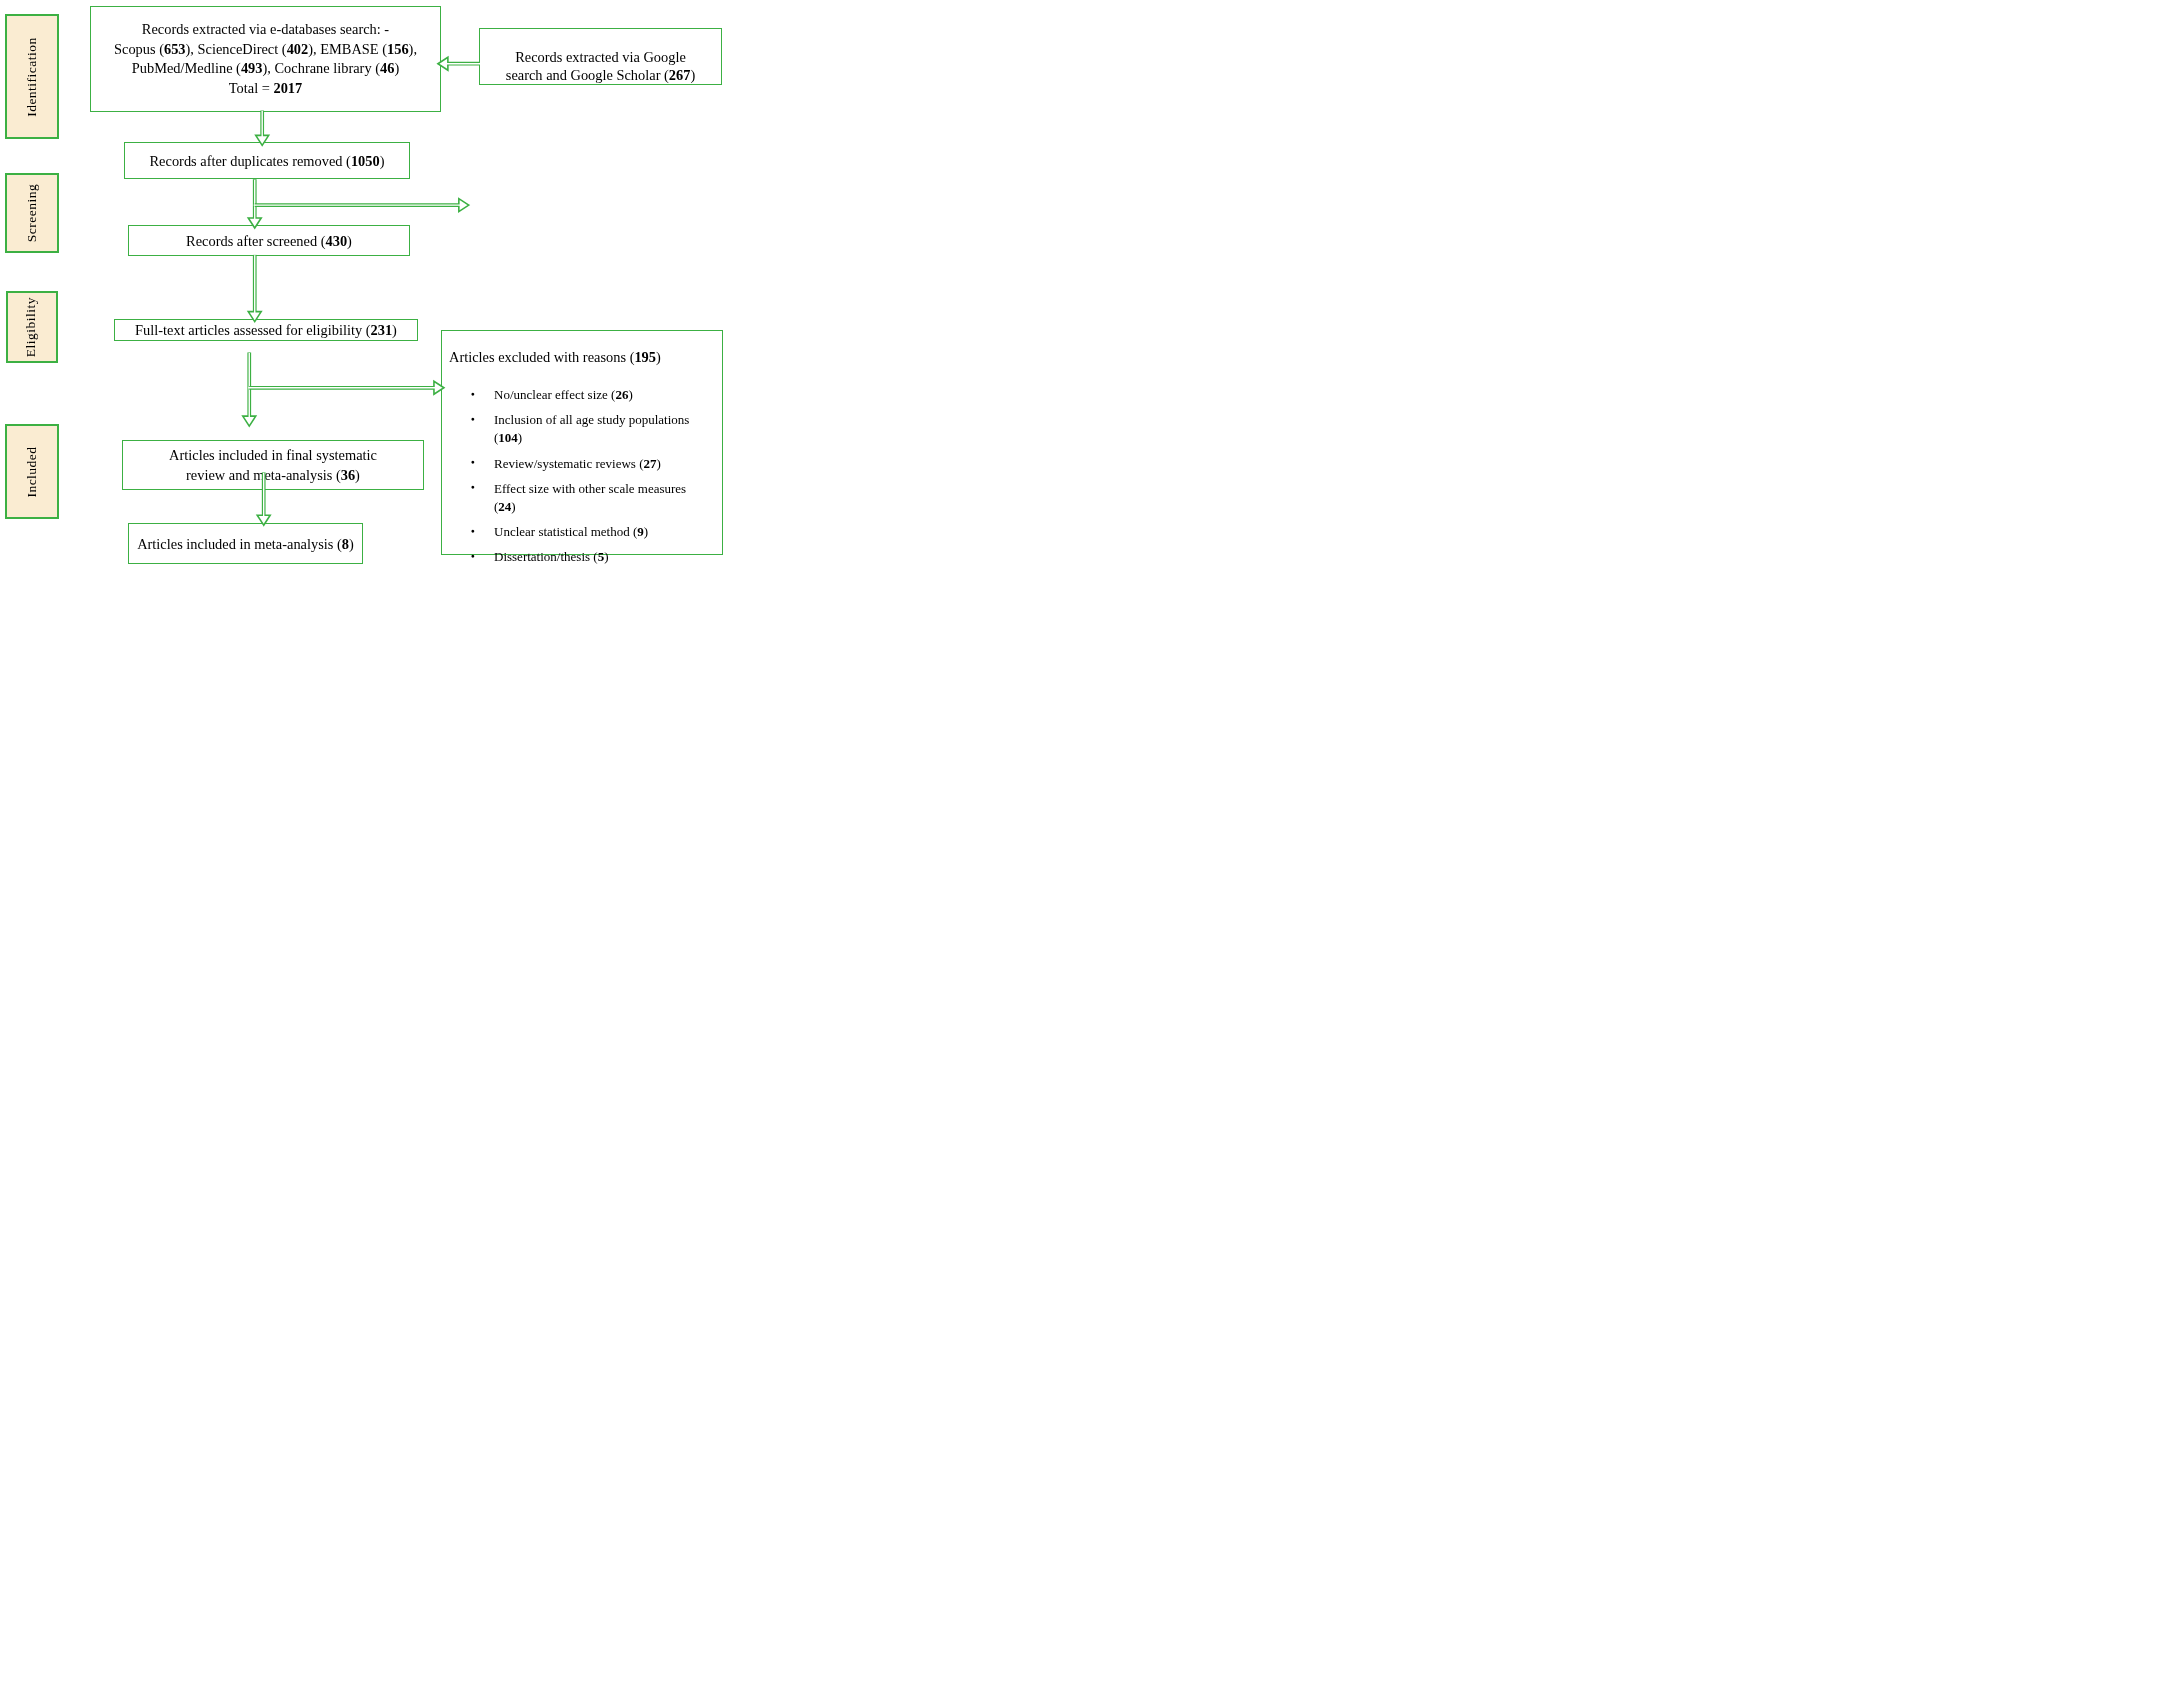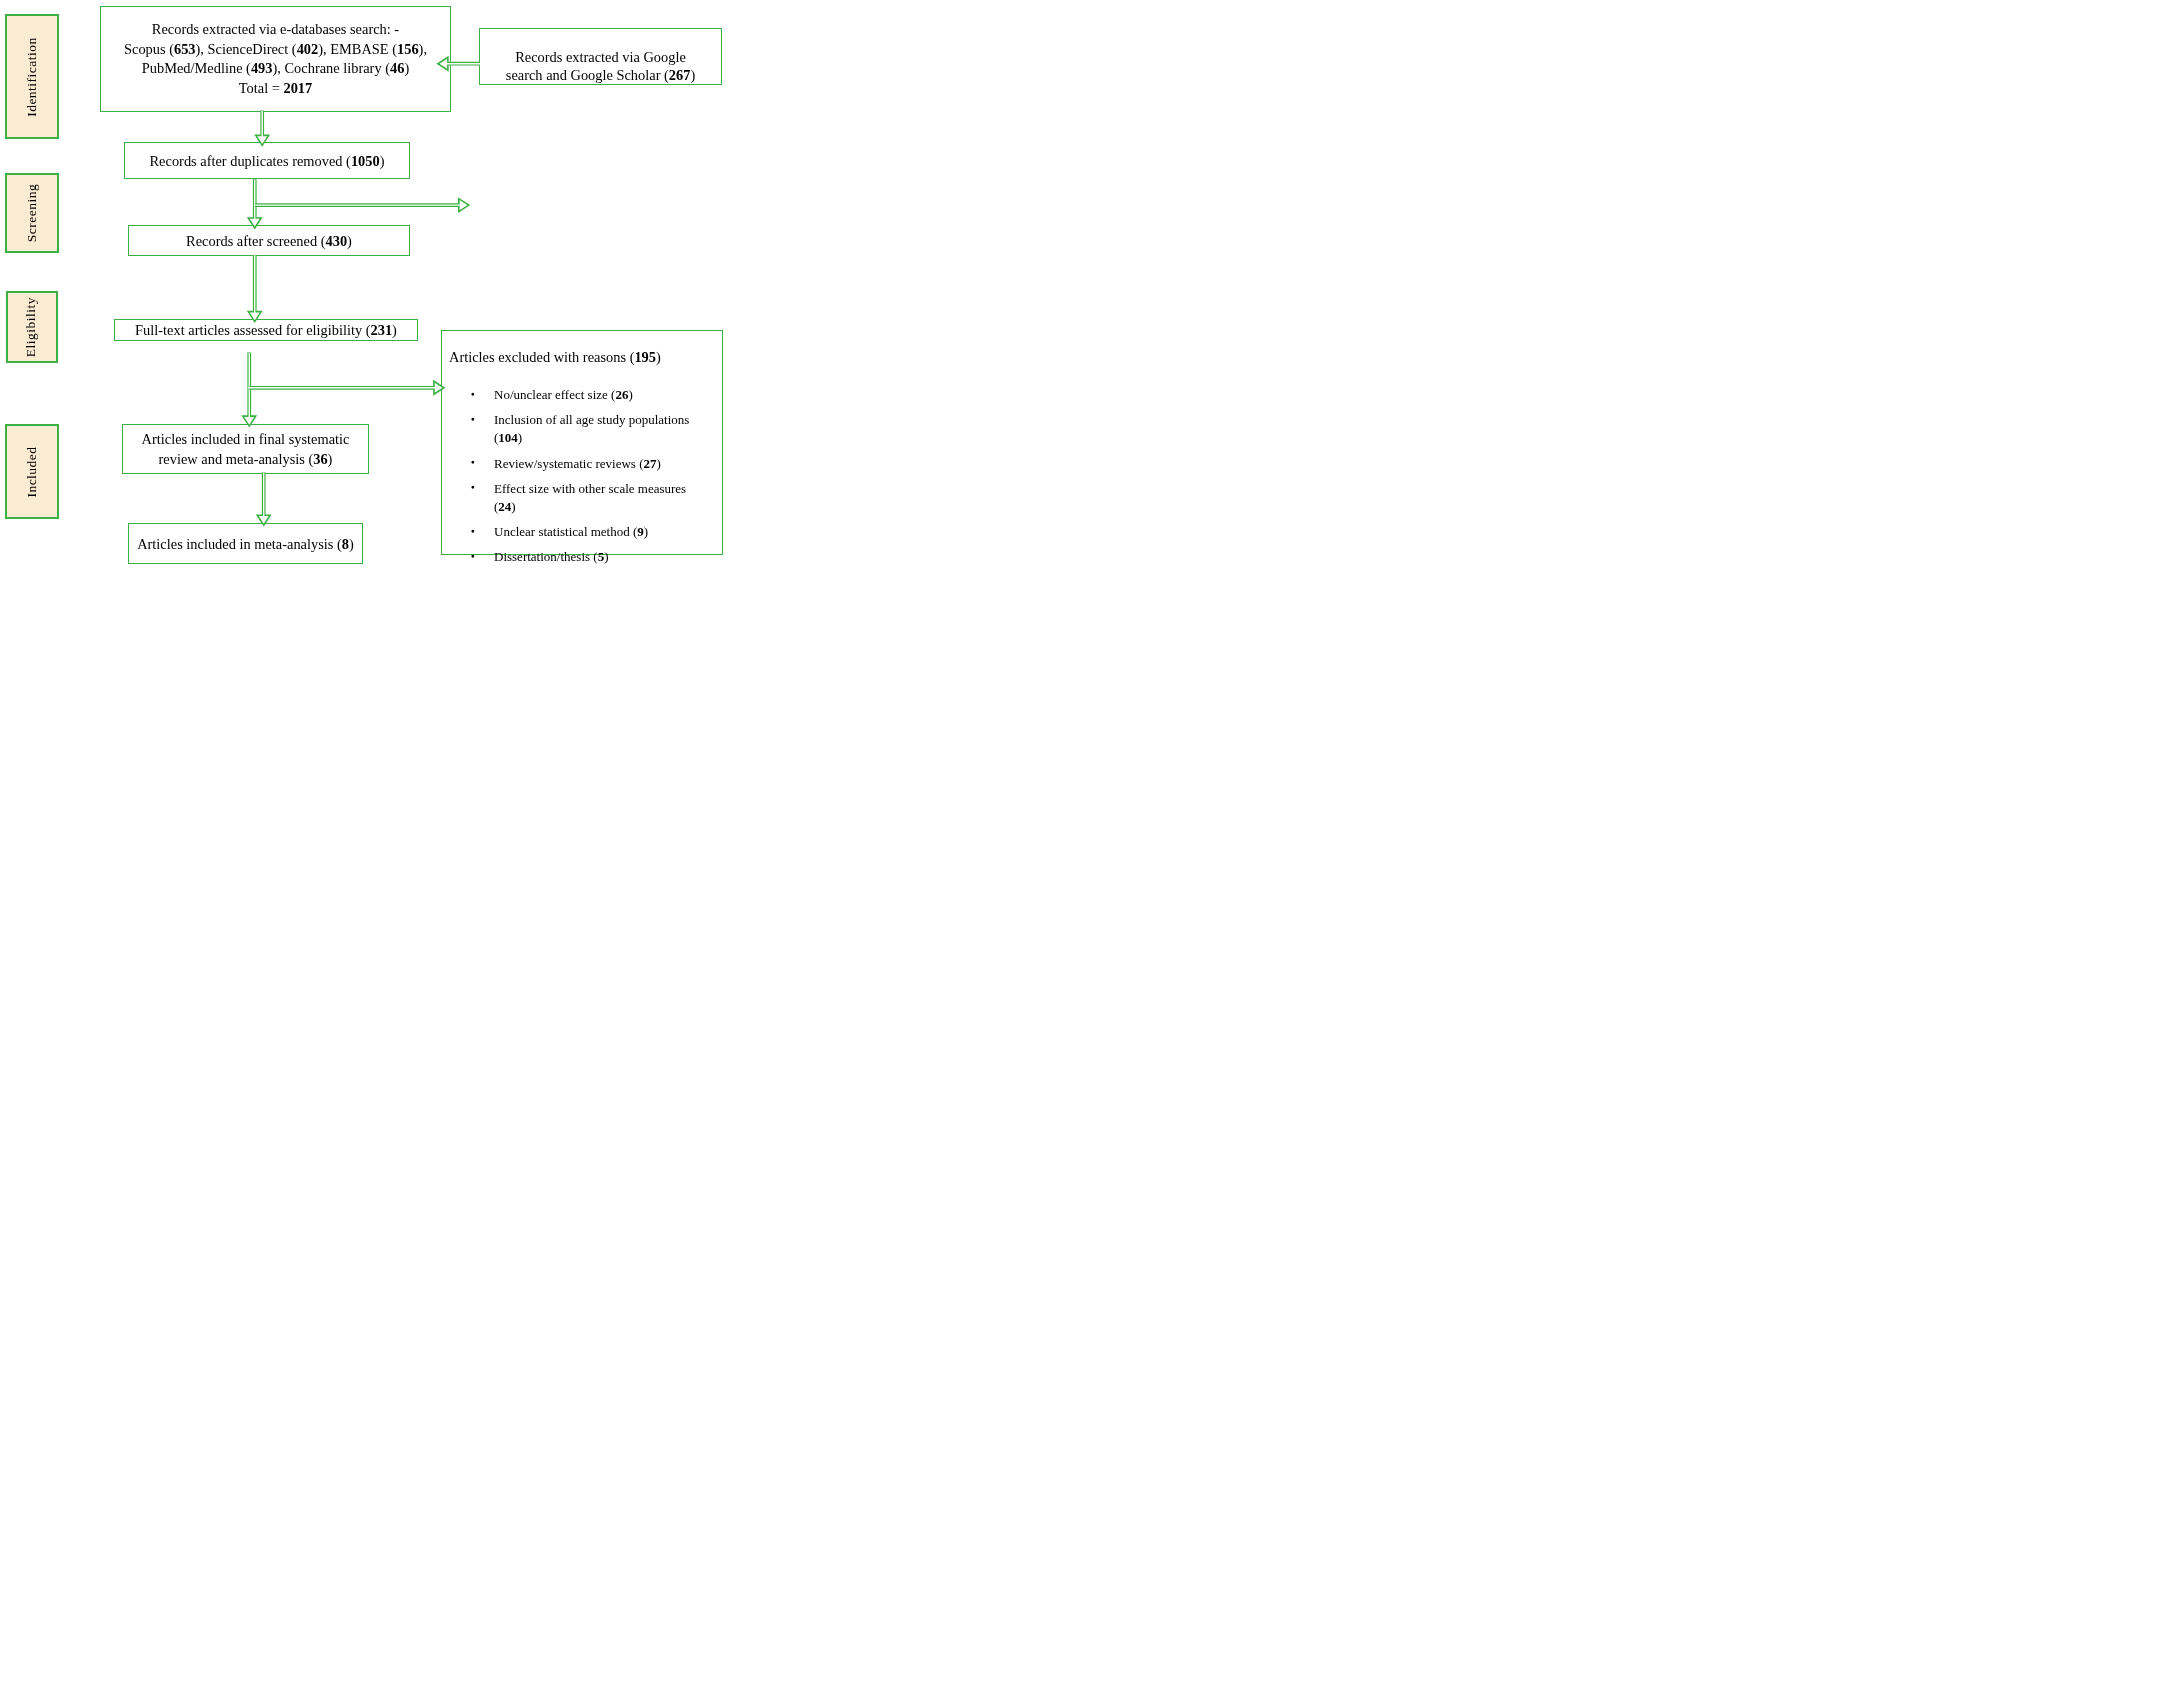--- a/index.html
+++ b/index.html
@@ -51,21 +51,21 @@
   <div class="side" style="left:5px; top:173px; width:54px; height:80px;">
     <span>Screening</span>
   </div>
   <div class="side" style="left:5.5px; top:291px; width:52px; height:72px;">
     <span>Eligibility</span>
   </div>
   <div class="side" style="left:5px; top:424px; width:54px; height:95px;">
     <span>Included</span>
   </div>
 
-  <div class="box" style="left:90px; top:5.5px; width:351px; height:106px; padding:12px 4px;margin-left:10px;">
+  <div class="box" style="left:90px; top:5.5px; width:351px; height:106px; padding:12px 4px;">
       <div class="rl"><span>Records extracted via e-databases search: -</span></div>
       <div class="rl"><span>Scopus (</span><b>653</b><span>), ScienceDirect (</span><b>402</b><span>), EMBASE (</span><b>156</b><span>),</span></div>
       <div class="rl"><span>PubMed/Medline (</span><b>493</b><span>), Cochrane library (</span><b>46</b><span>)</span></div>
       <div class="rl"><span>Total = </span><b>2017</b></div>
     </div>
 
   <div class="box" style="left:479px; top:28px; width:243px; height:57px; padding:19px 3px;">
       <div class="rl"><span>Records extracted via Google</span></div>
       <div class="rl"><span>search and Google Scholar (</span><b>267</b><span>)</span></div>
     </div>
@@ -90,21 +90,21 @@
     <ul>
         <li><span>No/unclear effect size (</span><b>26</b><span>)</span></li>
         <li><span>Inclusion of all age study populations (</span><b>104</b><span>)</span></li>
         <li><span>Review/systematic reviews (</span><b>27</b><span>)</span></li>
         <li><span>Effect size with other scale measures (</span><b>24</b><span>)</span></li>
         <li><span>Unclear statistical method (</span><b>9</b><span>)</span></li>
         <li><span>Dissertation/thesis (</span><b>5</b><span>)</span></li>
       </ul>
   </div>
 
-  <div class="box" style="left:122px; top:424px; width:247px; height:50px; padding:2px 18px;">
+  <div class="box" style="left:122px; top:440px; width:302px; height:50px; padding:2px 18px;">
       <div class="rl"><span>Articles included in final systematic</span></div>
       <div class="rl"><span>review and meta-analysis (</span><b>36</b><span>)</span></div>
     </div>
 
   <div class="box" style="left:128px; top:523px; width:235px; height:41px;align-items:center;">
       <div class="rl"><span>Articles included in meta-analysis (</span><b>8</b><span>)</span></div>
     </div>
 
   <svg class="arrows" width="728" height="567" viewBox="0 0 1461 1139">
 

